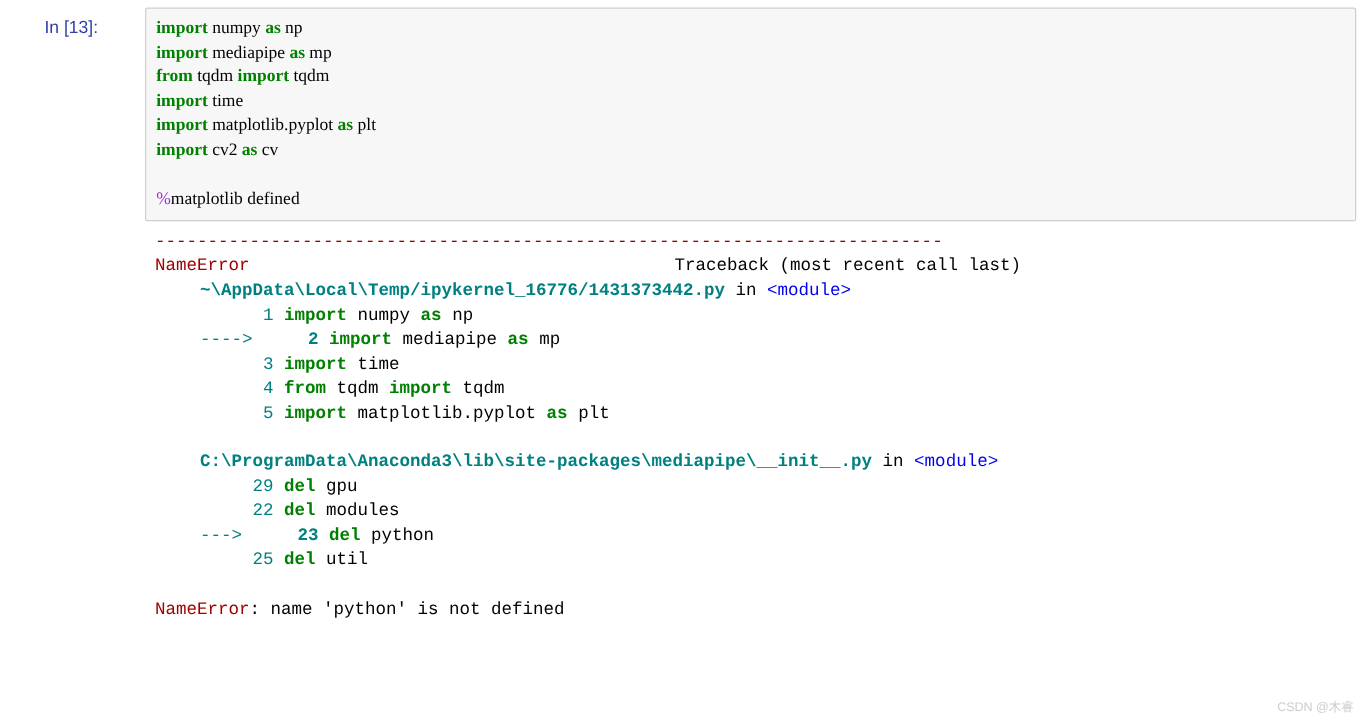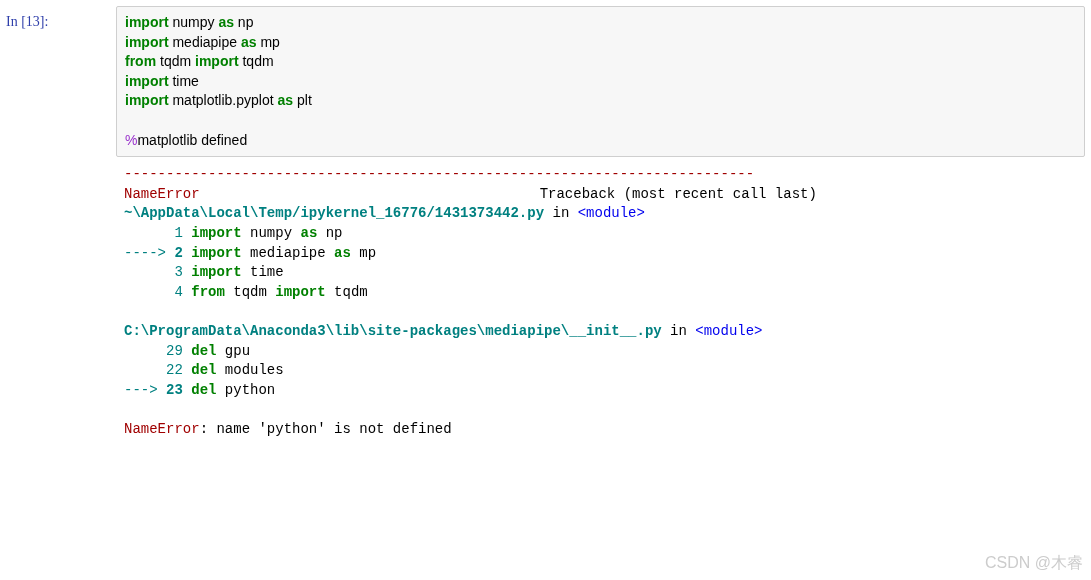--- a/index.html
+++ b/index.html
@@ -14,92 +14,95 @@
       color: #000000;
       padding: 6px;
       line-height: 1.4;
     }
     .cell {
       display: flex;
       align-items: flex-start;
     }
     .prompt {
       width: 110px;
-      text-align: left;
+      text-align: center;
       padding-right: 8px;
       padding-top: 6px;
-      font-family: Liberation Serif, serif;
+      font-family: Liberation Sans, sans-serif;
       color: #2e3eaa;
       flex-shrink: 0;
     }
     .input-area {
       flex: 1;
       background: #f7f7f7;
       border: 1px solid #cfcfcf;
       border-radius: 2px;
       padding: 6px 8px;
     }
     .code-line {
       white-space: pre;
-      font-family: Liberation Sans, sans-serif;
+      font-family: Liberation Serif, serif;
     }
     .kw-green { color: #008000; font-weight: bold; }
     .kw-purple { color: #9932cc; }
     .text-red { color: #a00000; }
     .text-blue { color: #0000ee; }
-    .text-teal { color: #008080; }
+    .text-teal { color: #008080; margin-left: 36px; }
     .text-green { color: #008000; }
     .bold { font-weight: bold; }
     
     .output-area {
       flex: 1;
       padding: 8px 0 8px 8px;
     }
     .out-line {
       white-space: pre;
       font-family: Consolas, Monaco, 'Courier New', monospace;
     }
     .watermark {
       position: fixed;
       bottom: 6px;
       right: 8px;
       color: #cccccc;
-      font-size: 16px;
+      font-size: 10px;
       font-family: sans-serif;
     }
   </style>
 </head>
 <body>
 
 <div class="cell">
   <div class="prompt">In  [13]:</div>
   <div class="input-area">
     <div class="code-line"><span class="kw-green">import</span> <span>numpy</span> <span class="kw-green">as</span> <span>np</span></div>
     <div class="code-line"><span class="kw-green">import</span> <span>mediapipe</span> <span class="kw-green">as</span> <span>mp</span></div>
     <div class="code-line"><span class="kw-green">from</span> <span>tqdm</span> <span class="kw-green">import</span> <span>tqdm</span></div>
     <div class="code-line"><span class="kw-green">import</span> <span>time</span></div>
     <div class="code-line"><span class="kw-green">import</span> <span>matplotlib.pyplot</span> <span class="kw-green">as</span> <span>plt</span></div>
+    <div class="code-line"><span class="kw-green">import</span> <span>cv2</span> <span class="kw-green">as</span> <span>cv</span></div>
     <div class="code-line">&nbsp;</div>
     <div class="code-line"><span class="kw-purple">%</span><span>matplotlib defined</span></div>
   </div>
 </div>
 
 <div class="cell">
   <div class="prompt"></div>
   <div class="output-area">
     <div class="out-line text-red">---------------------------------------------------------------------------</div>
     <div class="out-line"><span class="text-red">NameError</span><span style="display:inline-block;width:340px"></span><span>Traceback (most recent call last)</span></div>
     <div class="out-line"><span class="text-teal bold">~\AppData\Local\Temp/ipykernel_16776/1431373442.py</span><span> in </span><span class="text-blue">&lt;module&gt;</span></div>
     <div class="out-line">      <span class="text-teal">1</span> <span class="text-green bold">import</span> <span>numpy</span> <span class="text-green bold">as</span> <span>np</span></div>
     <div class="out-line"><span class="text-teal">----&gt; </span><span class="text-teal bold">2</span> <span class="text-green bold">import</span> <span>mediapipe</span> <span class="text-green bold">as</span> <span>mp</span></div>
     <div class="out-line">      <span class="text-teal">3</span> <span class="text-green bold">import</span> <span>time</span></div>
     <div class="out-line">      <span class="text-teal">4</span> <span class="text-green bold">from</span> <span>tqdm</span> <span class="text-green bold">import</span> <span>tqdm</span></div>
+    <div class="out-line">      <span class="text-teal">5</span> <span class="text-green bold">import</span> <span>matplotlib.pyplot</span> <span class="text-green bold">as</span> <span>plt</span></div>
     <div class="out-line">&nbsp;</div>
     <div class="out-line"><span class="text-teal bold">C:\ProgramData\Anaconda3\lib\site-packages\mediapipe\__init__.py</span><span> in </span><span class="text-blue">&lt;module&gt;</span></div>
     <div class="out-line">     <span class="text-teal">29</span> <span class="text-green bold">del</span> <span>gpu</span></div>
     <div class="out-line">     <span class="text-teal">22</span> <span class="text-green bold">del</span> <span>modules</span></div>
     <div class="out-line"><span class="text-teal">---&gt; </span><span class="text-teal bold">23</span> <span class="text-green bold">del</span> <span>python</span></div>
+    <div class="out-line">     <span class="text-teal">25</span> <span class="text-green bold">del</span> <span>util</span></div>
     <div class="out-line">&nbsp;</div>
     <div class="out-line"><span class="text-red">NameError</span><span>: name 'python' is not defined</span></div>
   </div>
 </div>
 
 <div class="watermark">CSDN @木睿</div>
 
 </body></html>

